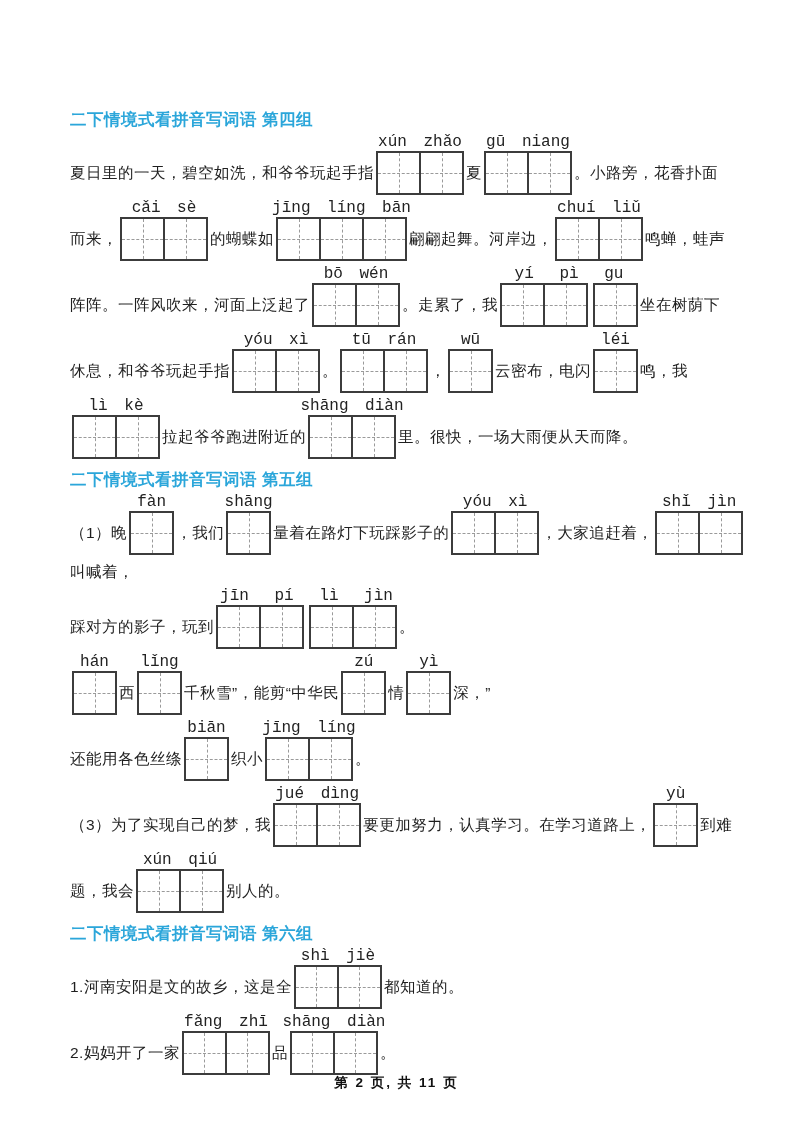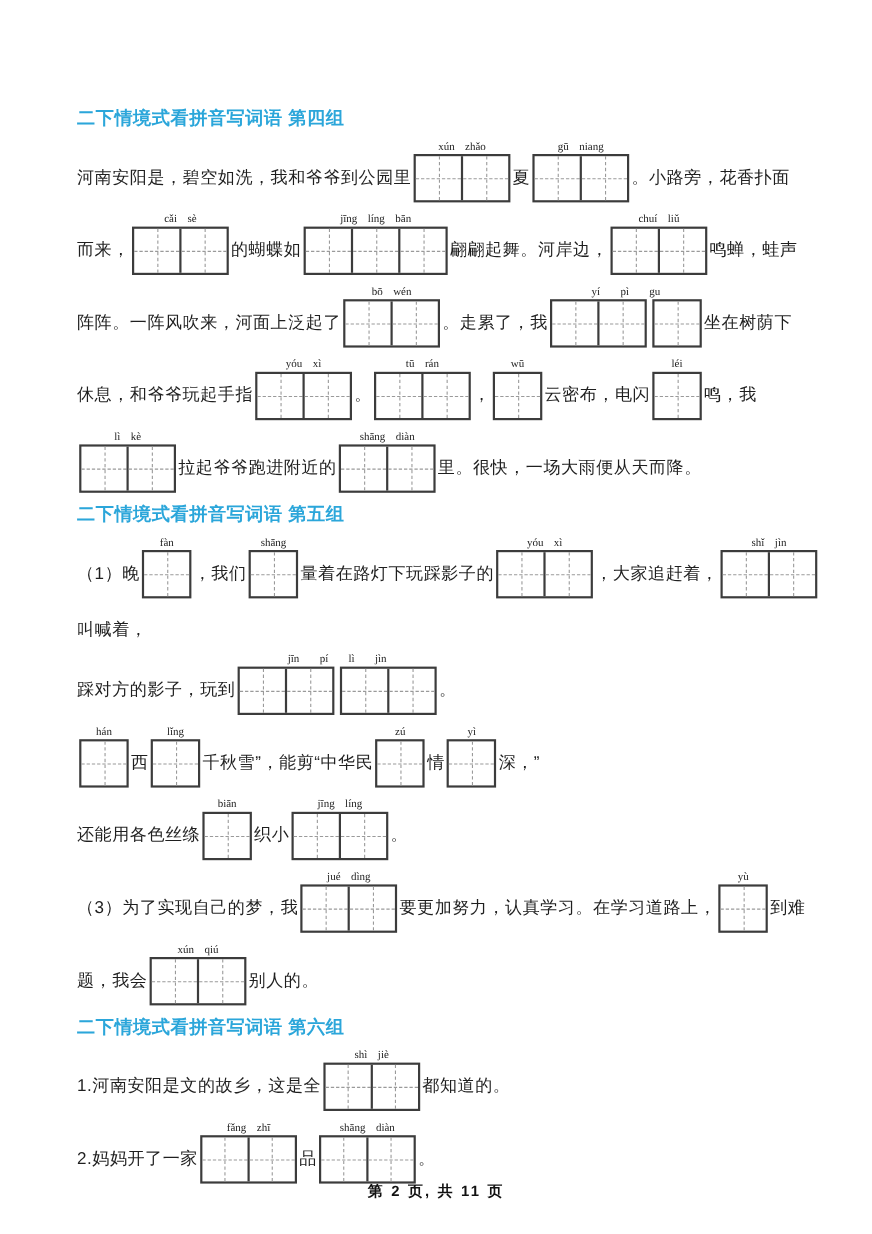--- a/index.html
+++ b/index.html
@@ -23,30 +23,30 @@
     background:#fff;
   }
   .sec-title{
     color:var(--accent);
     font-weight:700;
     font-size:16.5px;
     line-height:20px;
     margin:10px 0 0 0;
     letter-spacing:0.5px;
   }
-  .sec-title:first-child{margin-top:1px;}
+  .sec-title:first-child{margin-top:12px;}
   .line{
     display:flex;
     align-items:center;
     flex-wrap:nowrap;
     margin-top:22px;
     min-height:40px;
   }
   .line.text-only{
-    margin-top:18px;
+    margin-top:6px;
     min-height:22px;
   }
   .txt{
     font-size:15.5px;
     line-height:1.35;
     white-space:nowrap;
     letter-spacing:0.5px;
   }
   .bgroup{
     position:relative;
@@ -54,22 +54,22 @@
     gap:5px;
     margin:0 2px;
     flex:none;
   }
   .pinyin{
     position:absolute;
     bottom:calc(100% + 1px);
     left:50%;
     transform:translateX(-50%);
     white-space:nowrap;
-    font-family:Liberation Serif, serif;
-    font-size:10px;
+    font-family:Liberation Mono, monospace;
+    font-size:16px;
     color:#222;
     word-spacing:7px;
     line-height:1;
   }
   .pinyin.wide{word-spacing:16px;}
   .grid{
     display:inline-flex;
     border:2px solid var(--box-border);
     background:#fff;
     flex:none;
@@ -101,21 +101,21 @@
     color:#111;
   }
 </style>
 </head>
 <body>
 
 <div class="page">
   <div>
       <div class="sec-title">二下情境式看拼音写词语 第四组</div>
       <div class="line">
-        <span class="txt">河南安阳是，碧空如洗，我和爷爷到公园里</span>
+        <span class="txt">夏日里的一天，碧空如洗，和爷爷玩起手指</span>
         <span class="bgroup">
           <span class="pinyin">xún zhǎo</span>
           <span class="grid">
             <span class="cell"></span>
             <span class="cell"></span>
           </span>
         </span>
         <span class="txt">夏</span>
         <span class="bgroup">
           <span class="pinyin">gū niang</span>

